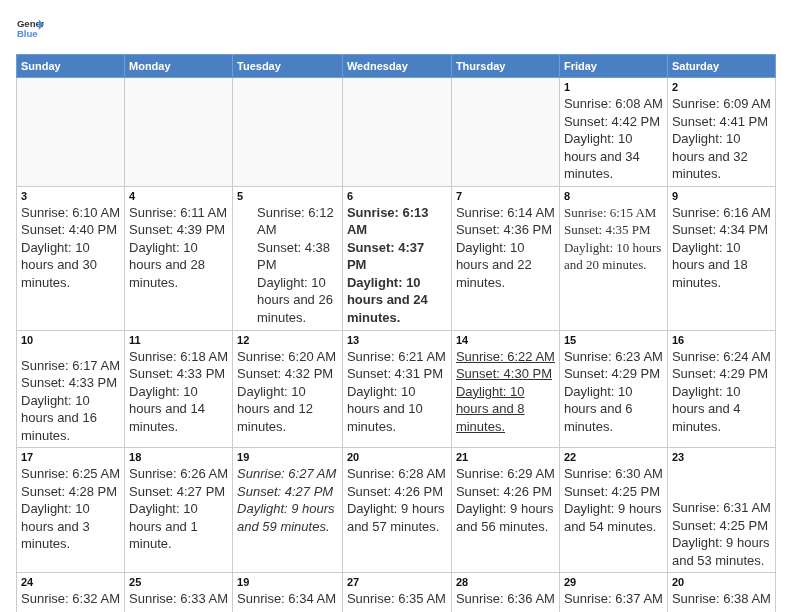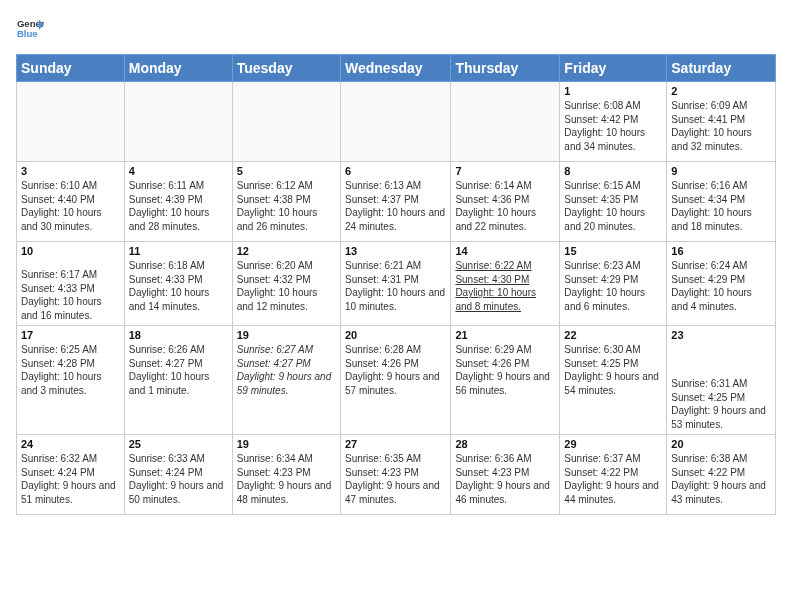--- a/index.html
+++ b/index.html
@@ -45,21 +45,21 @@
     .calendar {
       width: 100%;
       border-collapse: collapse;
       font-size: 10px;
     }
     .calendar th {
       background-color: #4a7fc1;
       color: #fff;
       padding: 5px 4px;
       text-align: left;
-      font-size: 14px;
+      font-size: 11px;
       font-weight: bold;
       border: 1px solid #6a9fd8;
     }
     .calendar td {
       border: 1px solid #ccc;
       vertical-align: top;
       padding: 3px 4px;
       width: 113px;
       height: 80px;
       background: #fff;
@@ -70,21 +70,21 @@
     .calendar tr:nth-child(odd) td:not(.empty) {
       background: #fff;
     }
     .day-num {
       font-weight: bold;
       font-size: 11px;
       margin-bottom: 2px;
       color: #111;
     }
     .day-info {
-      font-size: 10px;
+      font-size: 13px;
       color: #333;
       line-height: 1.35;
     }
   </style>
 </head>
 <body>
 
 <div class="page">
   <div class="header">
     <div class="logo">
@@ -140,39 +140,39 @@
 Daylight: 10 hours and 30 minutes.</div>
           </td>
           <td>
             <div class="day-num">4</div>
             <div class="day-info" style="white-space: pre-line;">Sunrise: 6:11 AM
 Sunset: 4:39 PM
 Daylight: 10 hours and 28 minutes.</div>
           </td>
           <td>
             <div class="day-num">5</div>
-            <div class="day-info" style="white-space: pre-line;">Sunrise: 6:12 AM
+            <div class="day-info" style="white-space: pre-line; margin-left: 20px;">Sunrise: 6:12 AM
 Sunset: 4:38 PM
 Daylight: 10 hours and 26 minutes.</div>
           </td>
           <td>
             <div class="day-num">6</div>
-            <div class="day-info" style="white-space: pre-line;">Sunrise: 6:13 AM
+            <div class="day-info" style="white-space: pre-line; font-weight: bold;">Sunrise: 6:13 AM
 Sunset: 4:37 PM
 Daylight: 10 hours and 24 minutes.</div>
           </td>
           <td>
             <div class="day-num">7</div>
             <div class="day-info" style="white-space: pre-line;">Sunrise: 6:14 AM
 Sunset: 4:36 PM
 Daylight: 10 hours and 22 minutes.</div>
           </td>
           <td>
             <div class="day-num">8</div>
-            <div class="day-info" style="white-space: pre-line;">Sunrise: 6:15 AM
+            <div class="day-info" style="white-space: pre-line; font-family: Liberation Serif, serif;">Sunrise: 6:15 AM
 Sunset: 4:35 PM
 Daylight: 10 hours and 20 minutes.</div>
           </td>
           <td>
             <div class="day-num">9</div>
             <div class="day-info" style="white-space: pre-line;">Sunrise: 6:16 AM
 Sunset: 4:34 PM
 Daylight: 10 hours and 18 minutes.</div>
           </td>
         </tr>

